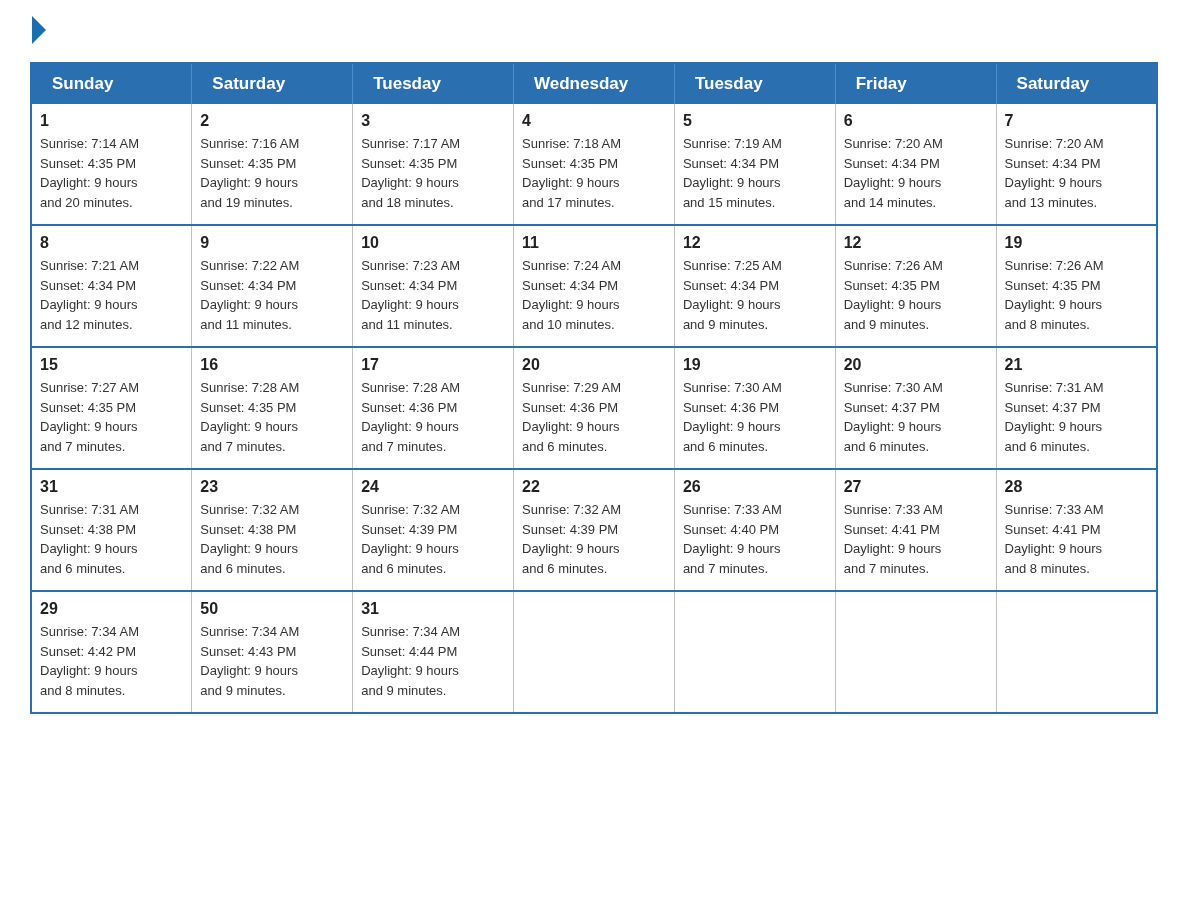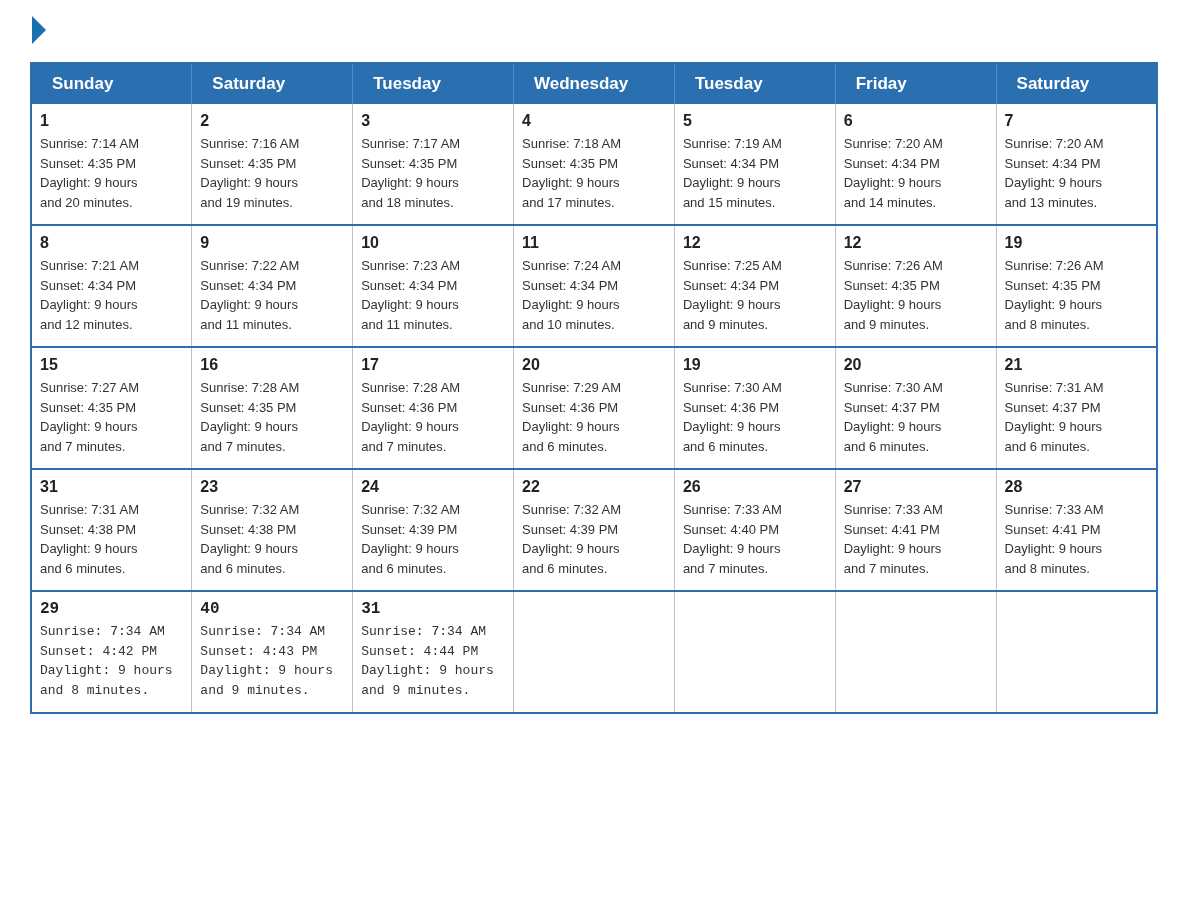--- a/index.html
+++ b/index.html
@@ -83,21 +83,20 @@
       border-right: 1px solid #c0c0c0;
       border-bottom: 2px solid #2a6faf;
       width: calc(100% / 7);
       min-height: 100px;
     }
     .calendar tbody tr td:last-child {
       border-right: none;
     }
     .calendar tbody tr:last-child td {
       border-bottom: none;
-      font-family: Liberation Mono, monospace;
     }
     .day-number {
       font-size: 16px;
       font-weight: bold;
       color: #222;
       display: block;
       margin-bottom: 4px;
     }
     .day-info {
       font-size: 13px;
@@ -257,21 +256,21 @@
         <span class="day-number">28</span>
         <span class="day-info">Sunrise: 7:33 AM<br>Sunset: 4:41 PM<br>Daylight: 9 hours<br>and 8 minutes.</span>
       </td>
       </tr>
       <tr>
         <td>
         <span class="day-number">29</span>
         <span class="day-info">Sunrise: 7:34 AM<br>Sunset: 4:42 PM<br>Daylight: 9 hours<br>and 8 minutes.</span>
       </td>
         <td>
-        <span class="day-number">40</span>
+        <span class="day-number">50</span>
         <span class="day-info">Sunrise: 7:34 AM<br>Sunset: 4:43 PM<br>Daylight: 9 hours<br>and 9 minutes.</span>
       </td>
         <td>
         <span class="day-number">31</span>
         <span class="day-info">Sunrise: 7:34 AM<br>Sunset: 4:44 PM<br>Daylight: 9 hours<br>and 9 minutes.</span>
       </td>
         <td class="empty-cell"></td>
         <td class="empty-cell"></td>
         <td class="empty-cell"></td>
         <td class="empty-cell"></td>

